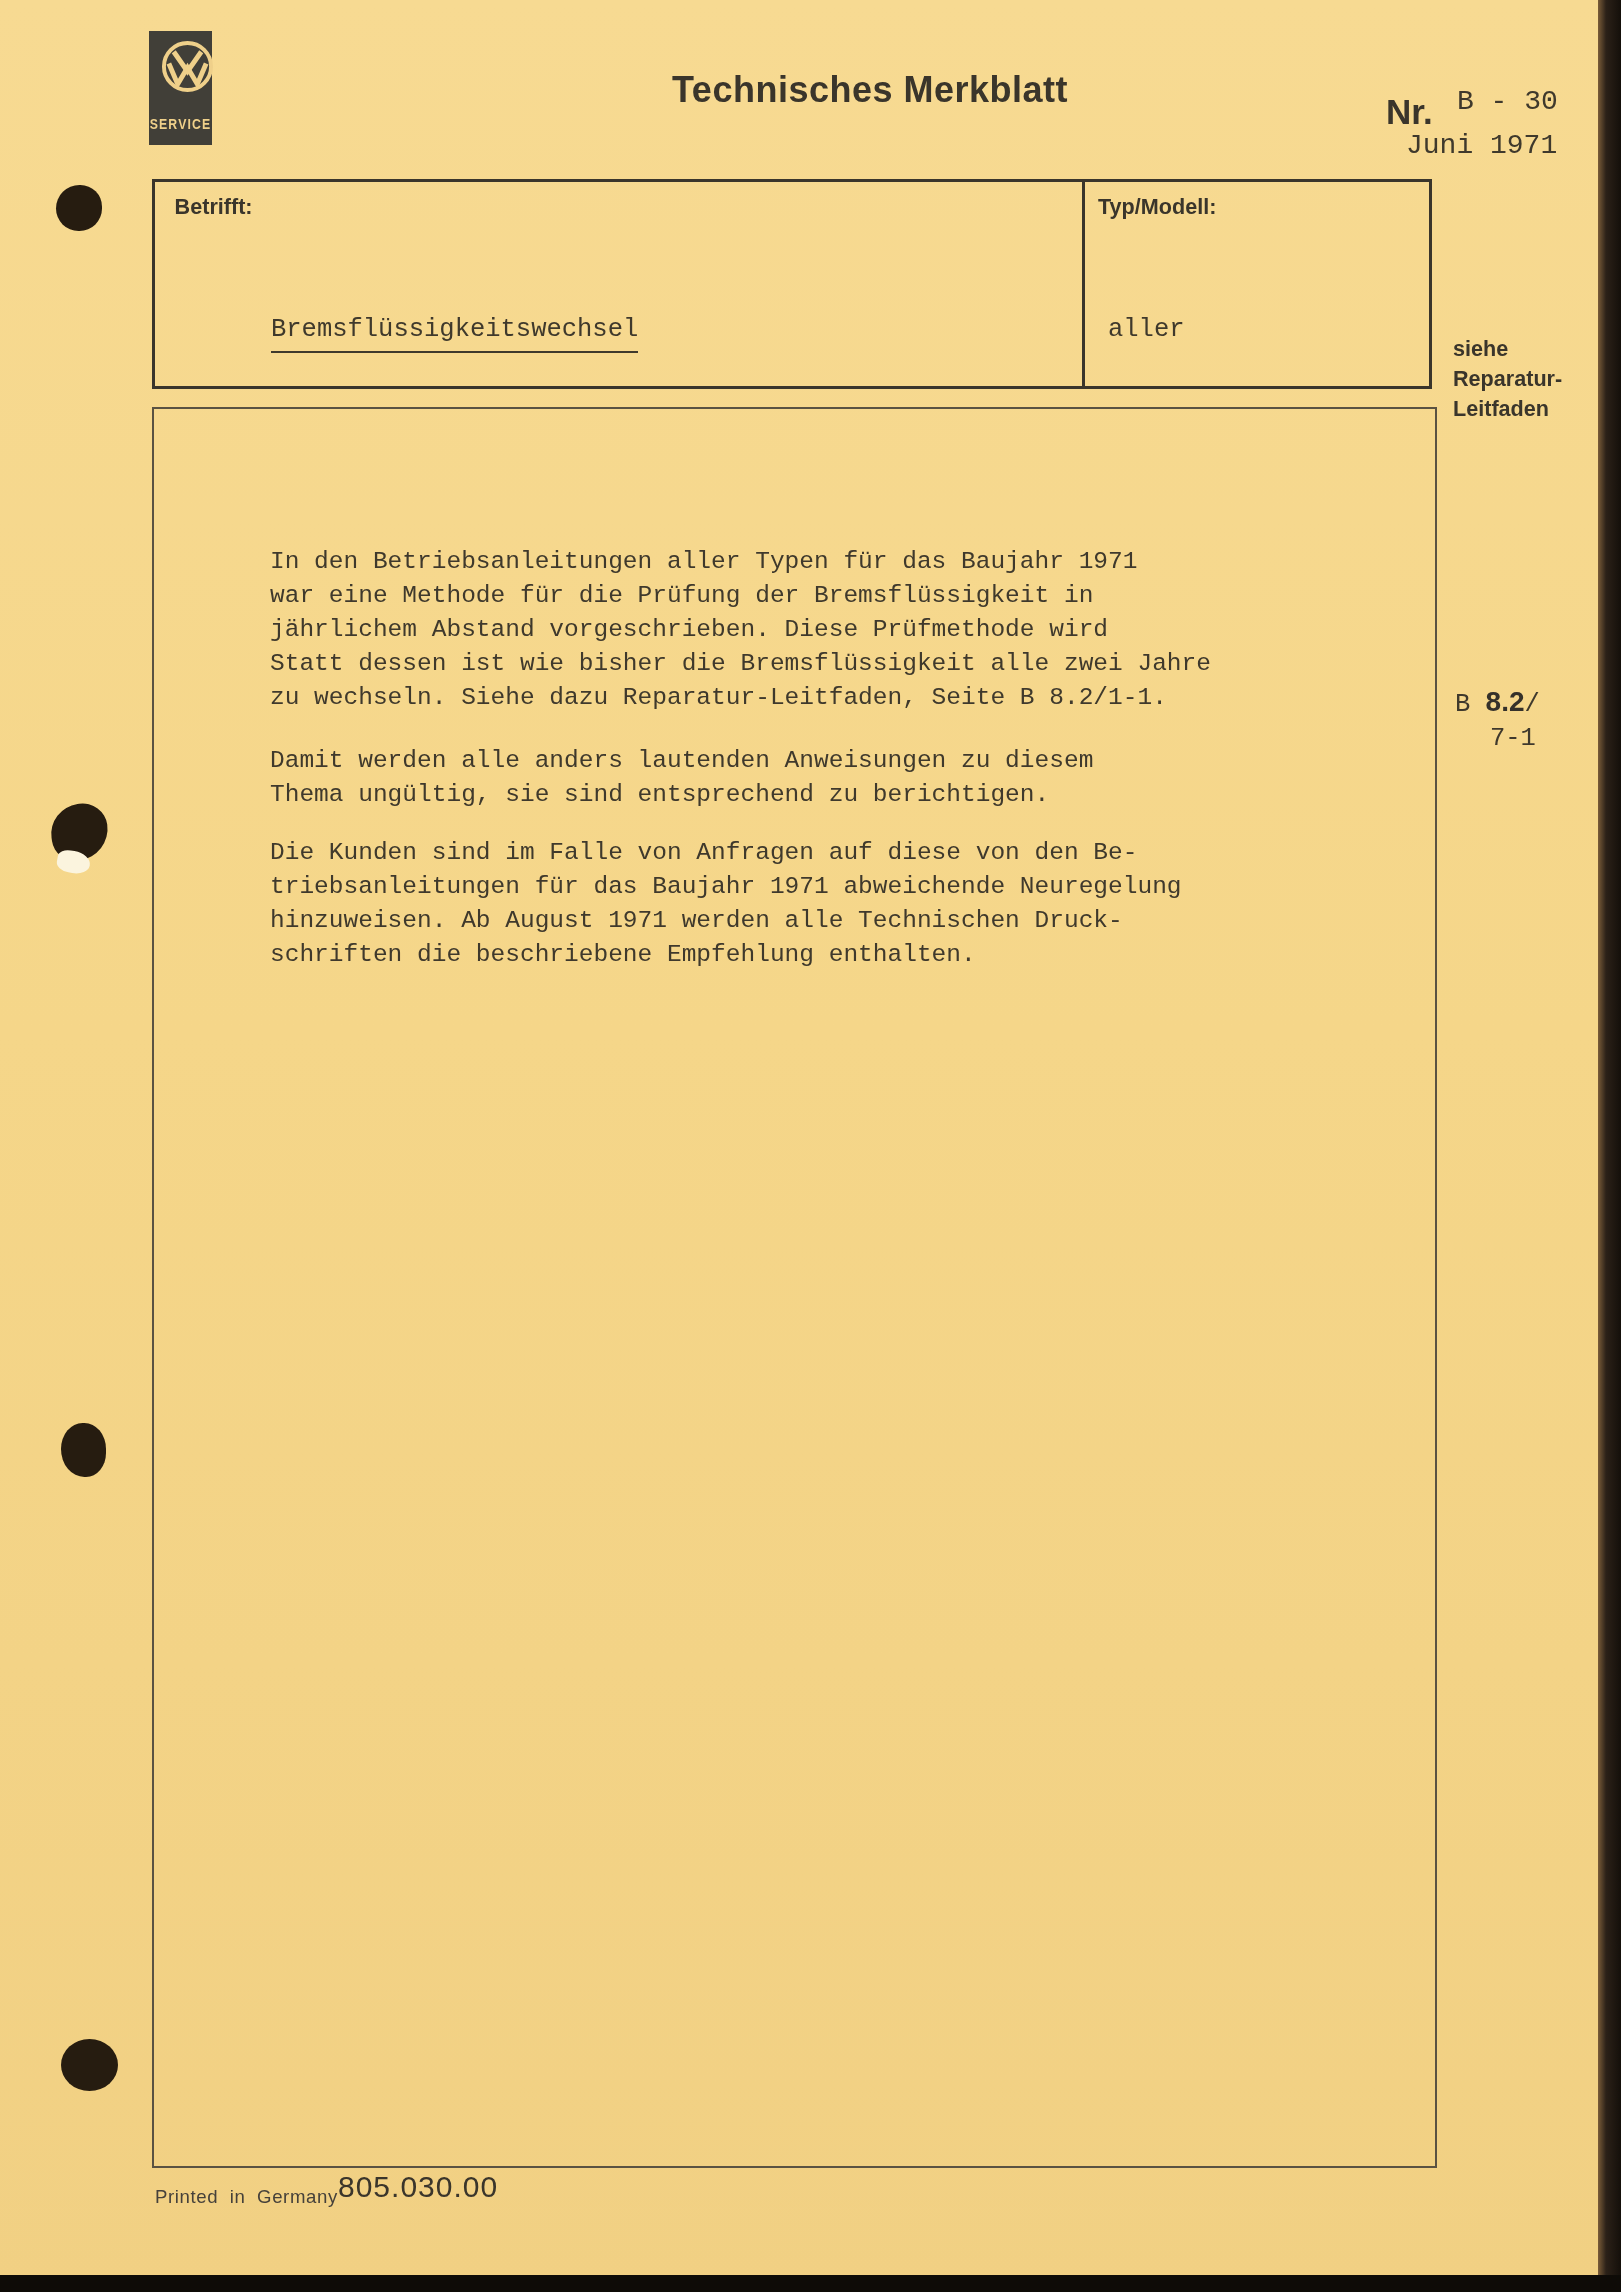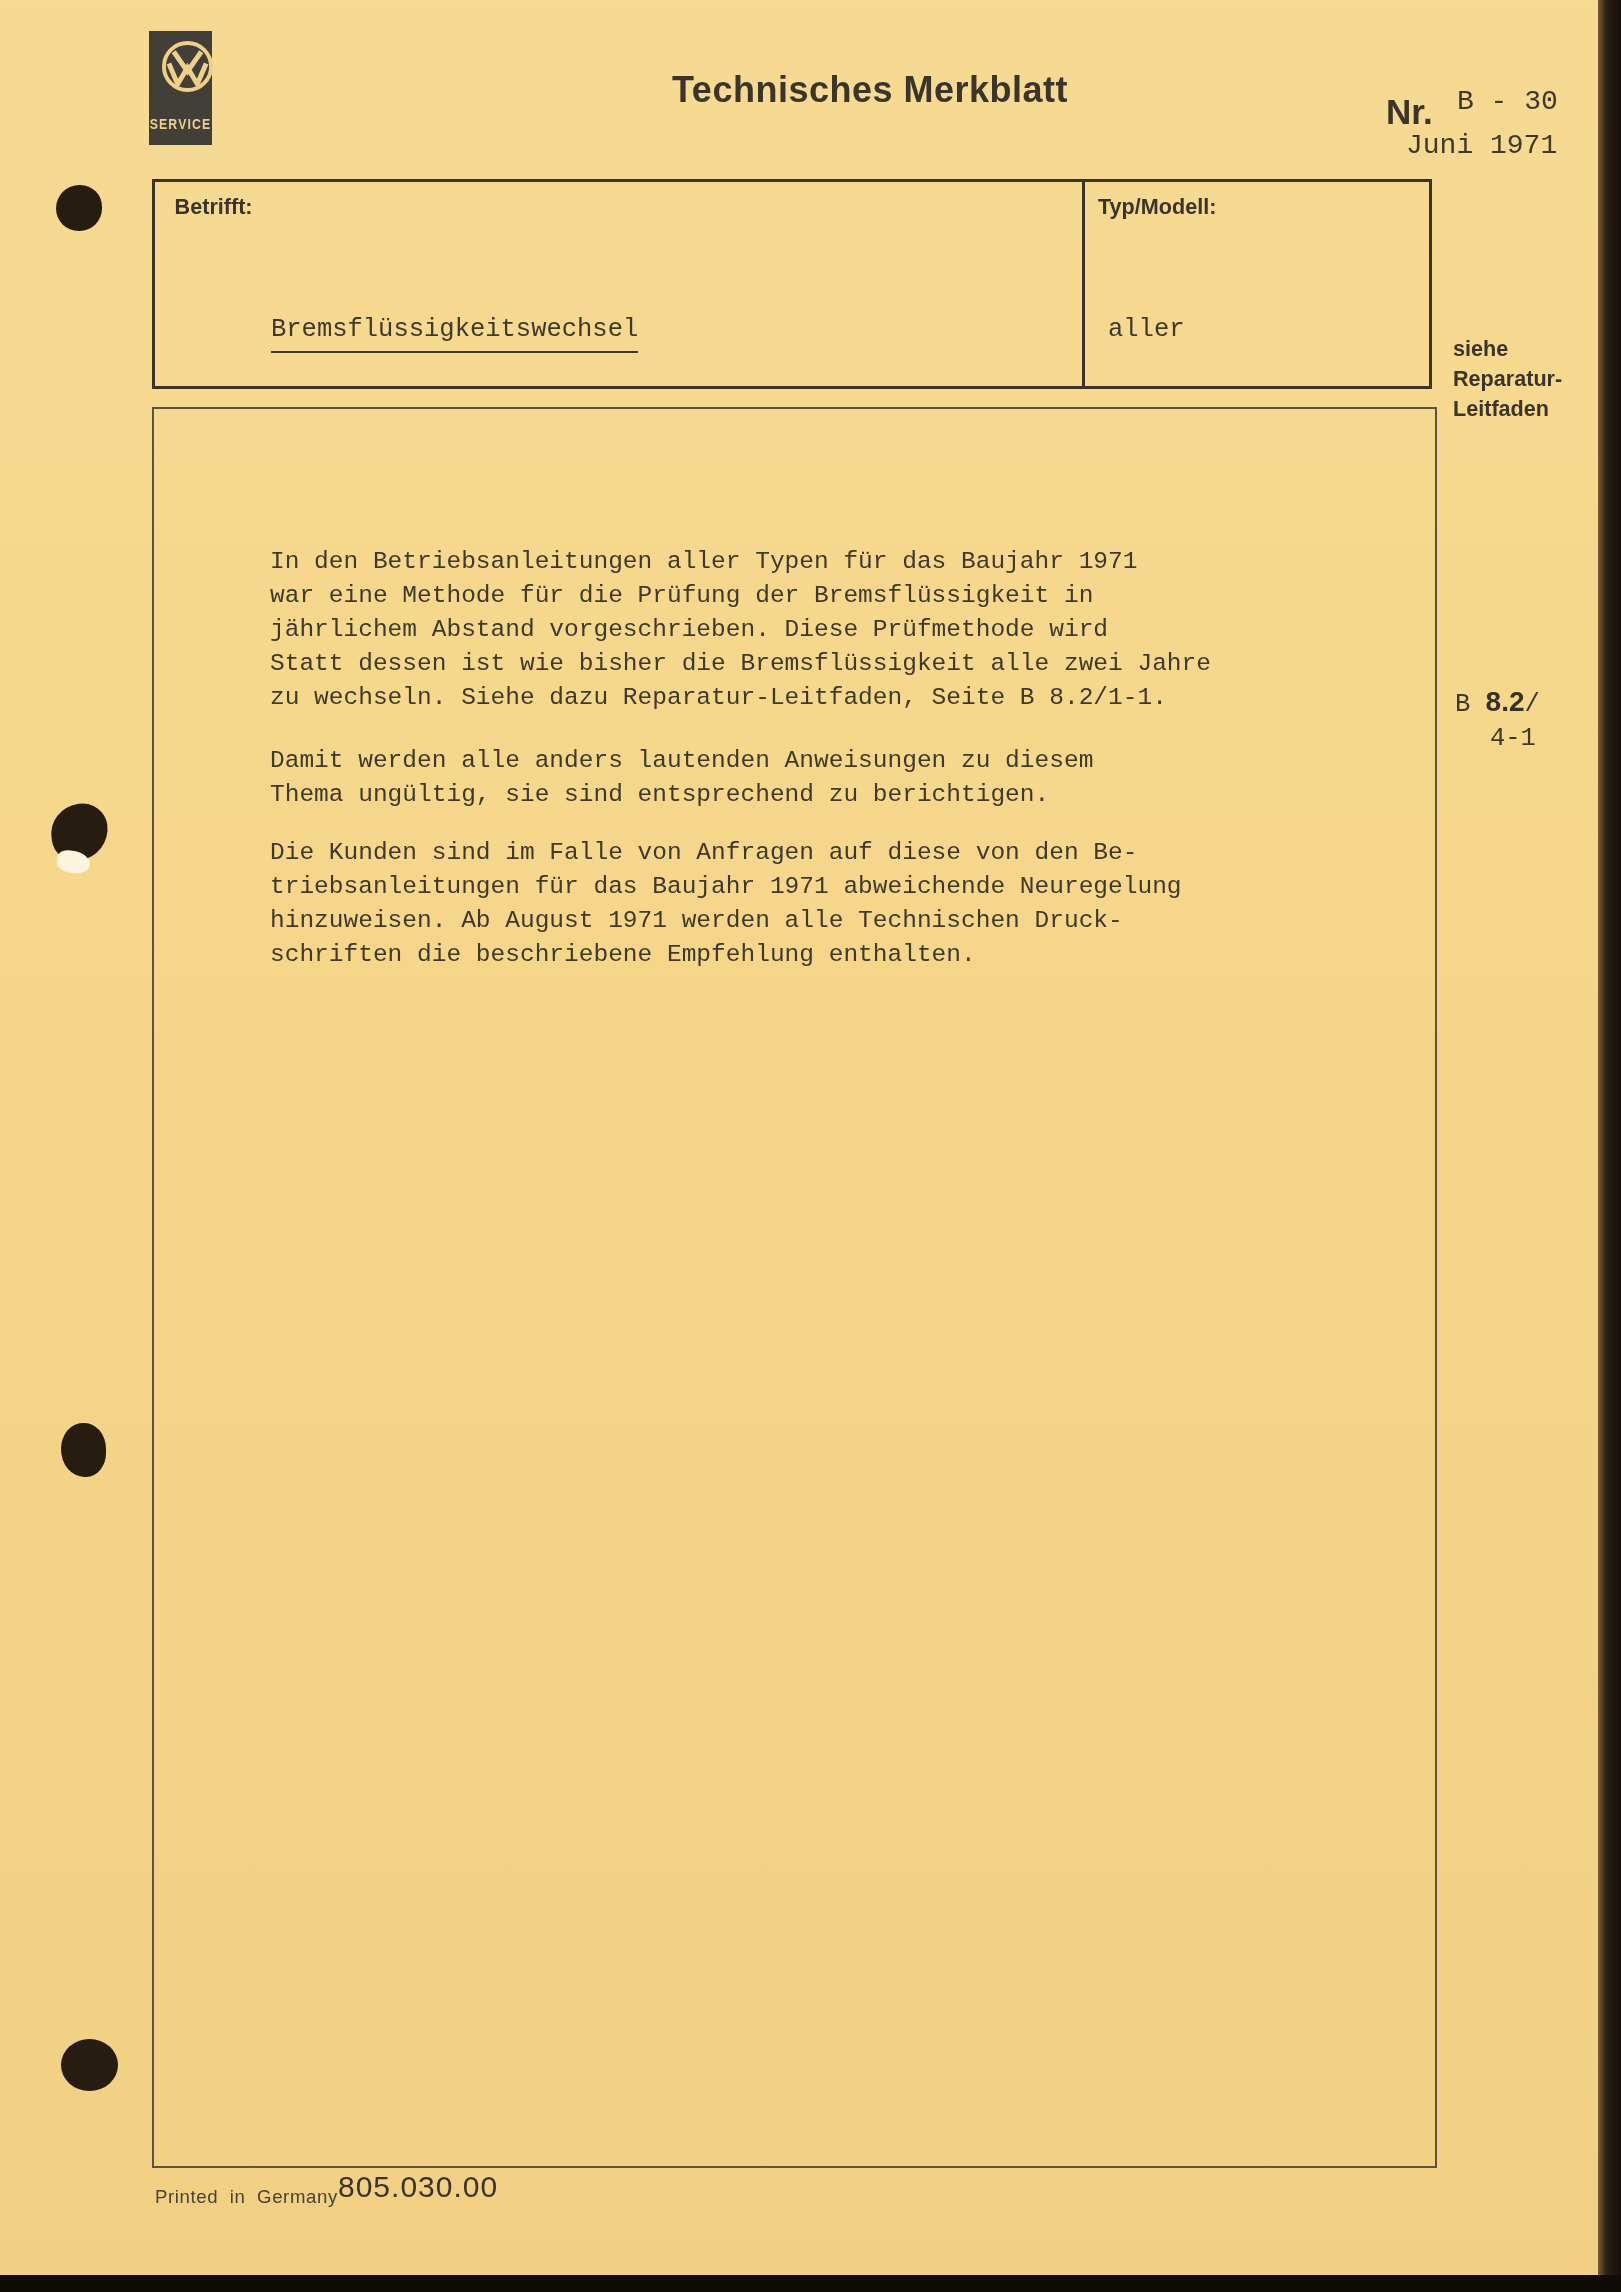--- a/index.html
+++ b/index.html
@@ -119,21 +119,21 @@
     <div class="para-3">
       <div>Die Kunden sind im Falle von Anfragen auf diese von den Be-</div>
       <div>triebsanleitungen für das Baujahr 1971 abweichende Neuregelung</div>
       <div>hinzuweisen. Ab August 1971 werden alle Technischen Druck-</div>
       <div>schriften die beschriebene Empfehlung enthalten.</div>
     </div>
   </div>
 
   <div class="margin-ref typed">
     <div><span>B </span><span class="big-num">8.2</span><span>/</span></div>
-    <div class="margin-ref-line2">4-1</div>
+    <div class="margin-ref-line2">7-1</div>
   </div>
 
   <div class="printed-label">Printed in Germany</div>
   <div class="part-number">805.030.00</div>
 
   <div class="right-edge"></div>
   <div class="bottom-edge"></div>
 
 </div>
 

